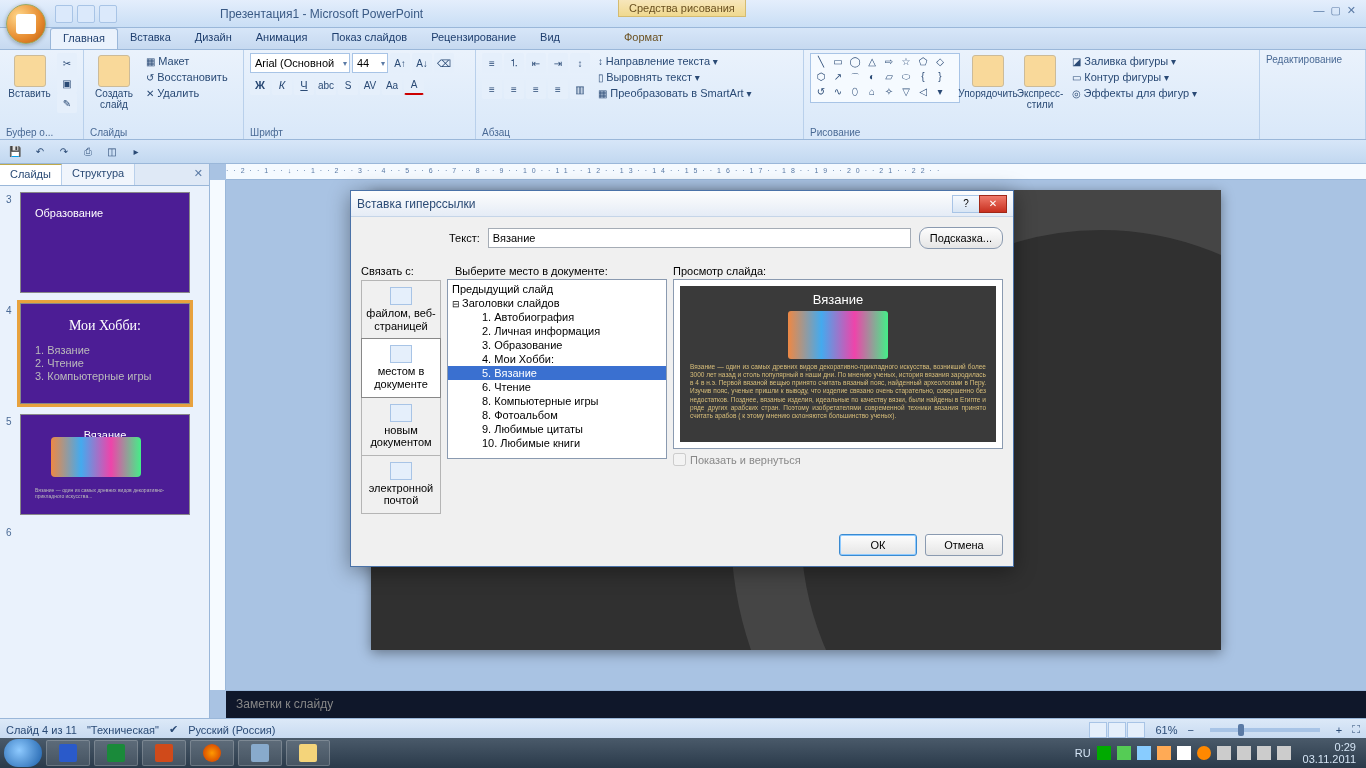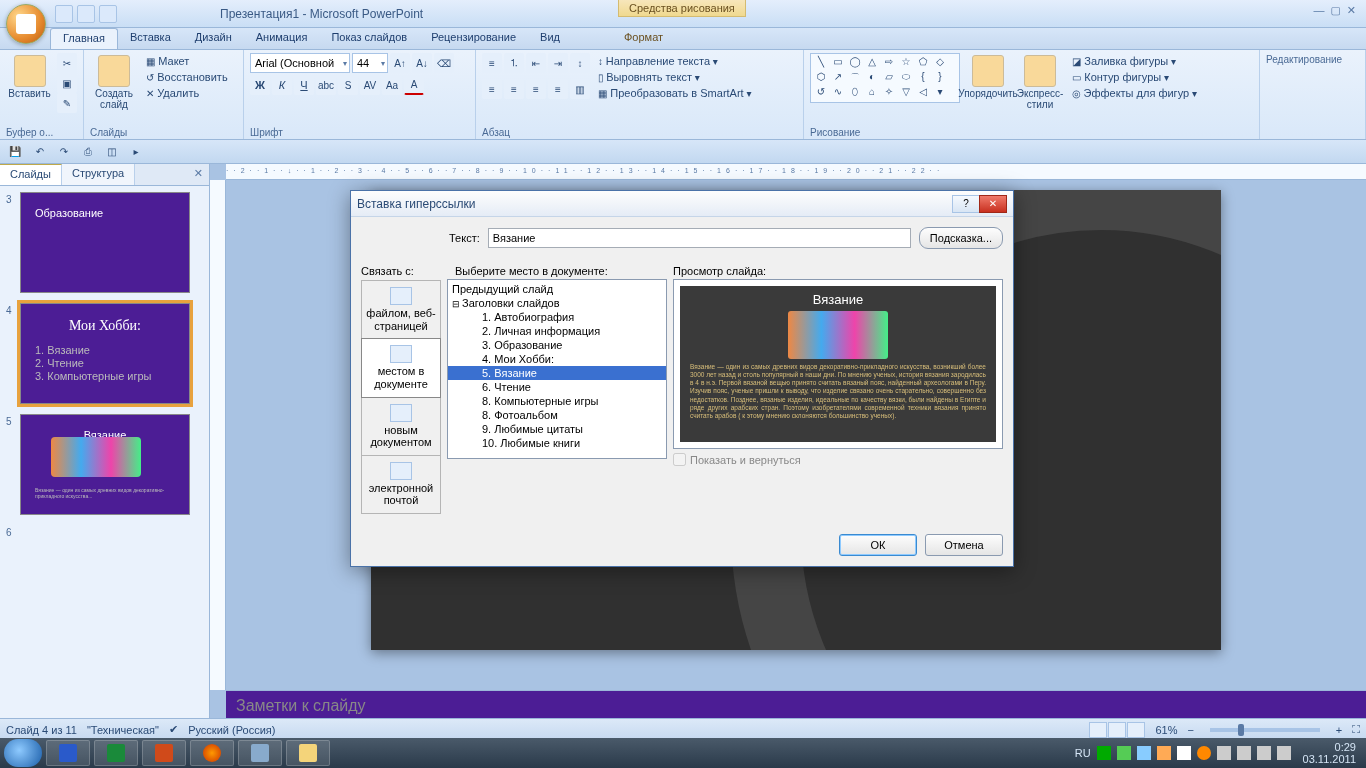--- a/index.html
+++ b/index.html
@@ -58,21 +58,21 @@
 .thumb .sm { font-size:7px; color:#bbb; line-height:1.2; }
 .thumb.yarn::after { content:""; position:absolute; left:30px; top:22px; width:90px; height:40px; background:linear-gradient(90deg,#e84,#4ae,#e4a,#4e8); border-radius:4px; }
 
 .canvas-area { flex:1; background:#a9c3e3; position:relative; display:flex; flex-direction:column; }
 .ruler-h { height:16px; background:#f5faff; border-bottom:1px solid #9ab7d9; margin-left:16px; font-size:7px; color:#5a7aa5; overflow:hidden; white-space:nowrap; padding-top:3px; letter-spacing:5px; }
 .canvas-wrap { flex:1; display:flex; }
 .ruler-v { width:16px; background:#f5faff; border-right:1px solid #9ab7d9; }
 .slide-canvas { flex:1; display:flex; align-items:flex-start; justify-content:center; padding-top:10px; position:relative; }
 .slide { width:850px; height:460px; background:#303030; box-shadow:0 3px 12px rgba(0,0,0,.4); position:relative; overflow:hidden; }
 .slide::after { content:""; position:absolute; right:-250px; bottom:-250px; width:600px; height:600px; border-radius:50%; border:70px solid #454545; }
-.notes-bar { height:28px; background:#4c1d95; border-top:1px solid #9ab7d9; padding:6px 10px; color:#888; font-size:16px; margin-left:16px; }
+.notes-bar { height:28px; background:#0f172a; border-top:1px solid #9ab7d9; padding:6px 10px; color:#888; font-size:12px; margin-left:16px; }
 
 
 .statusbar { height:22px; background:linear-gradient(#dce9f8,#c6d9f0); border-top:1px solid #9ab7d9; display:flex; align-items:center; padding:0 6px; font-size:11px; color:#2a4a75; gap:10px; }
 .statusbar .spacer { flex:1; }
 .view-btns { display:flex; gap:1px; }
 .view-btns span { width:18px; height:16px; background:#e5effb; border:1px solid #a8c4e6; }
 .zoom-slider { width:110px; height:4px; background:#a8c4e6; position:relative; margin:0 6px; }
 .zoom-slider::before { content:""; position:absolute; left:28px; top:-4px; width:6px; height:12px; background:#5a7aa5; border-radius:2px; }
 
 

